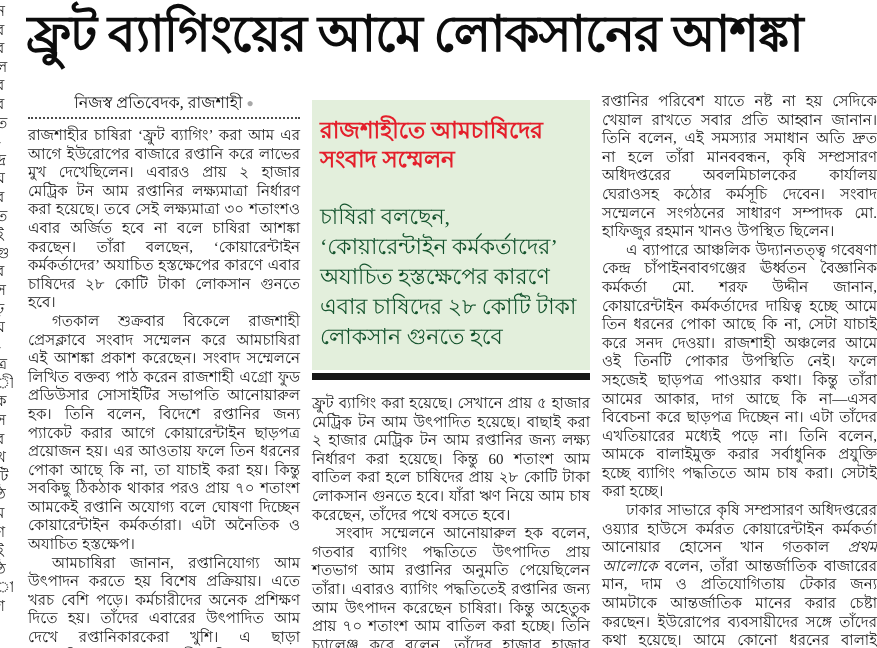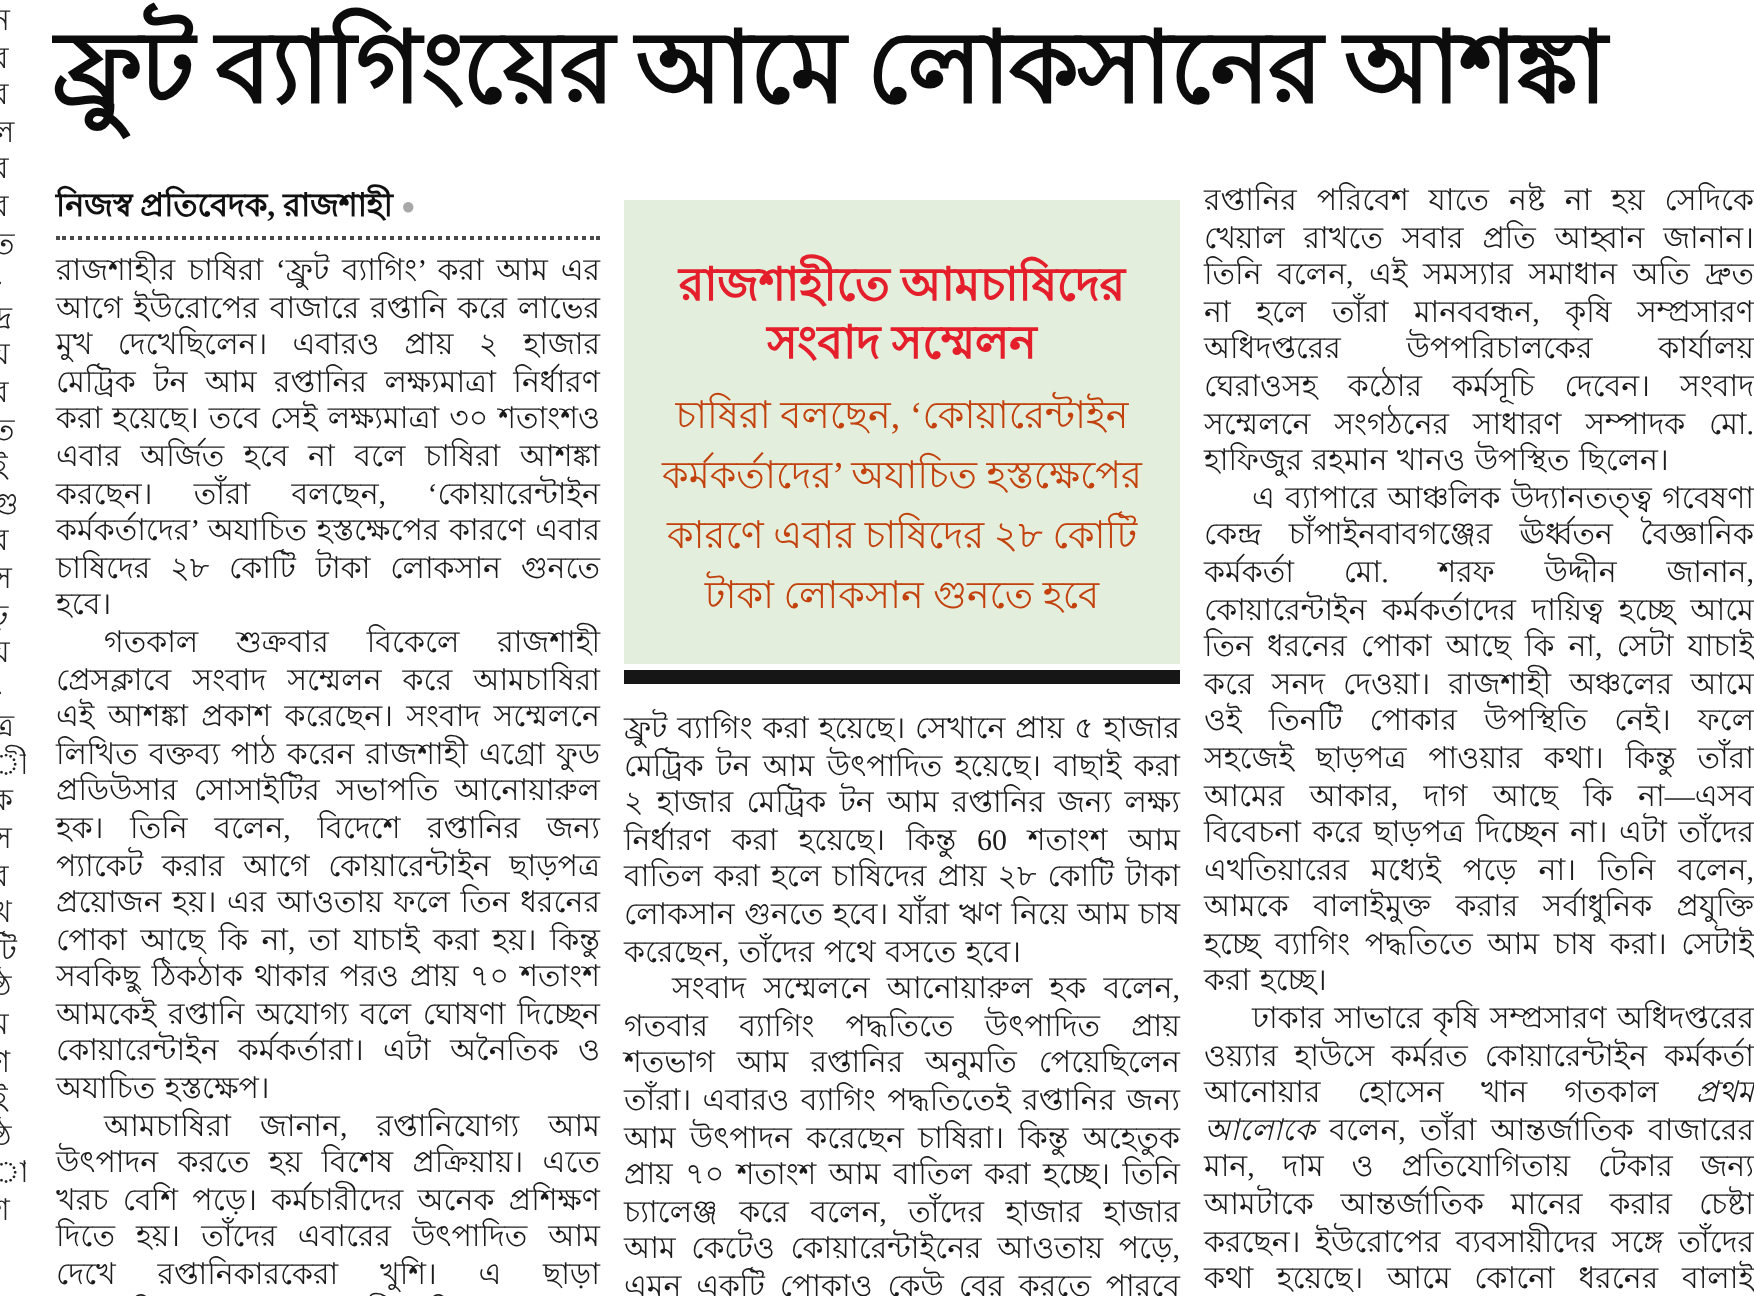--- a/index.html
+++ b/index.html
@@ -14,31 +14,31 @@
 
   .headline{position:absolute;left:26px;top:-4px;width:851px;margin:0;
             font-size:50px;font-weight:bold;color:#0c0c0c;letter-spacing:-1px;
             white-space:nowrap;overflow:hidden;}
 
   .col{position:absolute;}
   .col1{left:28px;top:92px;width:272px;}
   .col2{left:312px;top:100px;width:278px;}
   .col3{left:602px;top:92px;width:275px;}
 
-  .byline{font-size:16px;font-weight:bold;color:#111;line-height:22px;}
+  .byline{font-size:16px;font-weight:normal;color:#111;line-height:22px;text-align:center;}
   .bullet{color:#a8a8a8;font-size:12px;vertical-align:1px;padding-left:4px;}
   .dotted{border-bottom:2px dotted #4a4a4a;margin:3px 0 7px 0;width:100%;}
 
   p{margin:0;text-align:justify;font-size:15px;line-height:18.6px;
     color:#1b1b1b;text-indent:24px;word-spacing:1px;}
   p.noindent{text-indent:0;}
 
-  .infobox{background:#e3efdc;padding:28px 8px 18px 8px;text-align:center;}
+  .infobox{background:#e3efdc;padding:16px 8px 18px 8px;text-align:left;}
   .infobox-title{color:#e41f2b;font-weight:bold;font-size:23px;line-height:29px;}
-  .infobox-sub{color:#c2410c;font-size:19px;line-height:30px;margin-top:8px;}
+  .infobox-sub{color:#14532d;font-size:22px;line-height:30px;margin-top:28px;}
   .infobox-bar{height:7px;background:#161616;margin:3px 0 0 0;}
   .col2 .flow{margin-top:14px;}
   em{font-style:italic;}
 </style>
 </head>
 <body>
 
 <div class="page">
 
   <div class="edge-strip">ন
@@ -93,18 +93,18 @@
       <div class="infobox-title">রাজশাহীতে আমচাষিদের সংবাদ সম্মেলন</div>
       <div class="infobox-sub">চাষিরা বলছেন, ‘কোয়ারেন্টাইন কর্মকর্তাদের’ অযাচিত হস্তক্ষেপের কারণে এবার চাষিদের ২৮ কোটি টাকা লোকসান গুনতে হবে</div>
     </div>
     <div class="infobox-bar"></div>
     <p class="noindent flow">ফ্রুট ব্যাগিং করা হয়েছে। সেখানে প্রায় ৫ হাজার মেট্রিক টন আম উৎপাদিত হয়েছে। বাছাই করা ২ হাজার মেট্রিক টন আম রপ্তানির জন্য লক্ষ্য নির্ধারণ করা হয়েছে। কিন্তু 60 শতাংশ আম বাতিল করা হলে চাষিদের প্রায় ২৮ কোটি টাকা লোকসান গুনতে হবে। যাঁরা ঋণ নিয়ে আম চাষ করেছেন, তাঁদের পথে বসতে হবে।</p>
     <p>সংবাদ সম্মেলনে আনোয়ারুল হক বলেন, গতবার ব্যাগিং পদ্ধতিতে উৎপাদিত প্রায় শতভাগ আম রপ্তানির অনুমতি পেয়েছিলেন তাঁরা। এবারও ব্যাগিং পদ্ধতিতেই রপ্তানির জন্য আম উৎপাদন করেছেন চাষিরা। কিন্তু অহেতুক প্রায় ৭০ শতাংশ আম বাতিল করা হচ্ছে। তিনি চ্যালেঞ্জ করে বলেন, তাঁদের হাজার হাজার আম কেটেও কোয়ারেন্টাইনের আওতায় পড়ে, এমন একটি পোকাও কেউ বের করতে পারবে না।</p>
 
   </div>
 
   <div class="col col3">
-    <p class="noindent">রপ্তানির পরিবেশ যাতে নষ্ট না হয় সেদিকে খেয়াল রাখতে সবার প্রতি আহ্বান জানান। তিনি বলেন, এই সমস্যার সমাধান অতি দ্রুত না হলে তাঁরা মানববন্ধন, কৃষি সম্প্রসারণ অধিদপ্তরের উপপরিচালকের কার্যালয় ঘেরাওসহ কঠোর কর্মসূচি দেবেন। সংবাদ সম্মেলনে সংগঠনের সাধারণ সম্পাদক মো. হাফিজুর রহমান খানও উপস্থিত ছিলেন।</p>
+    <p class="noindent">রপ্তানির পরিবেশ যাতে নষ্ট না হয় সেদিকে খেয়াল রাখতে সবার প্রতি আহ্বান জানান। তিনি বলেন, এই সমস্যার সমাধান অতি দ্রুত না হলে তাঁরা মানববন্ধন, কৃষি সম্প্রসারণ অধিদপ্তরের অবলমিচালকের কার্যালয় ঘেরাওসহ কঠোর কর্মসূচি দেবেন। সংবাদ সম্মেলনে সংগঠনের সাধারণ সম্পাদক মো. হাফিজুর রহমান খানও উপস্থিত ছিলেন।</p>
     <p>এ ব্যাপারে আঞ্চলিক উদ্যানতত্ত্ব গবেষণা কেন্দ্র চাঁপাইনবাবগঞ্জের ঊর্ধ্বতন বৈজ্ঞানিক কর্মকর্তা মো. শরফ উদ্দীন জানান, কোয়ারেন্টাইন কর্মকর্তাদের দায়িত্ব হচ্ছে আমে তিন ধরনের পোকা আছে কি না, সেটা যাচাই করে সনদ দেওয়া। রাজশাহী অঞ্চলের আমে ওই তিনটি পোকার উপস্থিতি নেই। ফলে সহজেই ছাড়পত্র পাওয়ার কথা। কিন্তু তাঁরা আমের আকার, দাগ আছে কি না—এসব বিবেচনা করে ছাড়পত্র দিচ্ছেন না। এটা তাঁদের এখতিয়ারের মধ্যেই পড়ে না। তিনি বলেন, আমকে বালাইমুক্ত করার সর্বাধুনিক প্রযুক্তি হচ্ছে ব্যাগিং পদ্ধতিতে আম চাষ করা। সেটাই করা হচ্ছে।</p>
     <p><span>ঢাকার সাভারে কৃষি সম্প্রসারণ অধিদপ্তরের ওয়্যার হাউসে কর্মরত কোয়ারেন্টাইন কর্মকর্তা আনোয়ার হোসেন খান গতকাল </span><em>প্রথম আলোকে</em><span> বলেন, তাঁরা আন্তর্জাতিক বাজারের মান, দাম ও প্রতিযোগিতায় টেকার জন্য আমটাকে আন্তর্জাতিক মানের করার চেষ্টা করছেন। ইউরোপের ব্যবসায়ীদের সঙ্গে তাঁদের কথা হয়েছে। আমে কোনো ধরনের বালাই পাওয়া গেলে বাংলাদেশ থেকে আর কোনো দিন আম নেওয়া হবে না। বিদেশের বাজারটা ধরে রাখার জন্য তাঁরা এই সতর্কতা অবলম্বন করছেন। এবার কম পাঠালেও ভবিষ্যতে বেশি আম পাঠাতে পারবেন বলে আশাবাদ ব্যক্ত করেন এই কর্মকর্তা।</span></p>
   </div>
 
 </div>
 
 </body></html>

